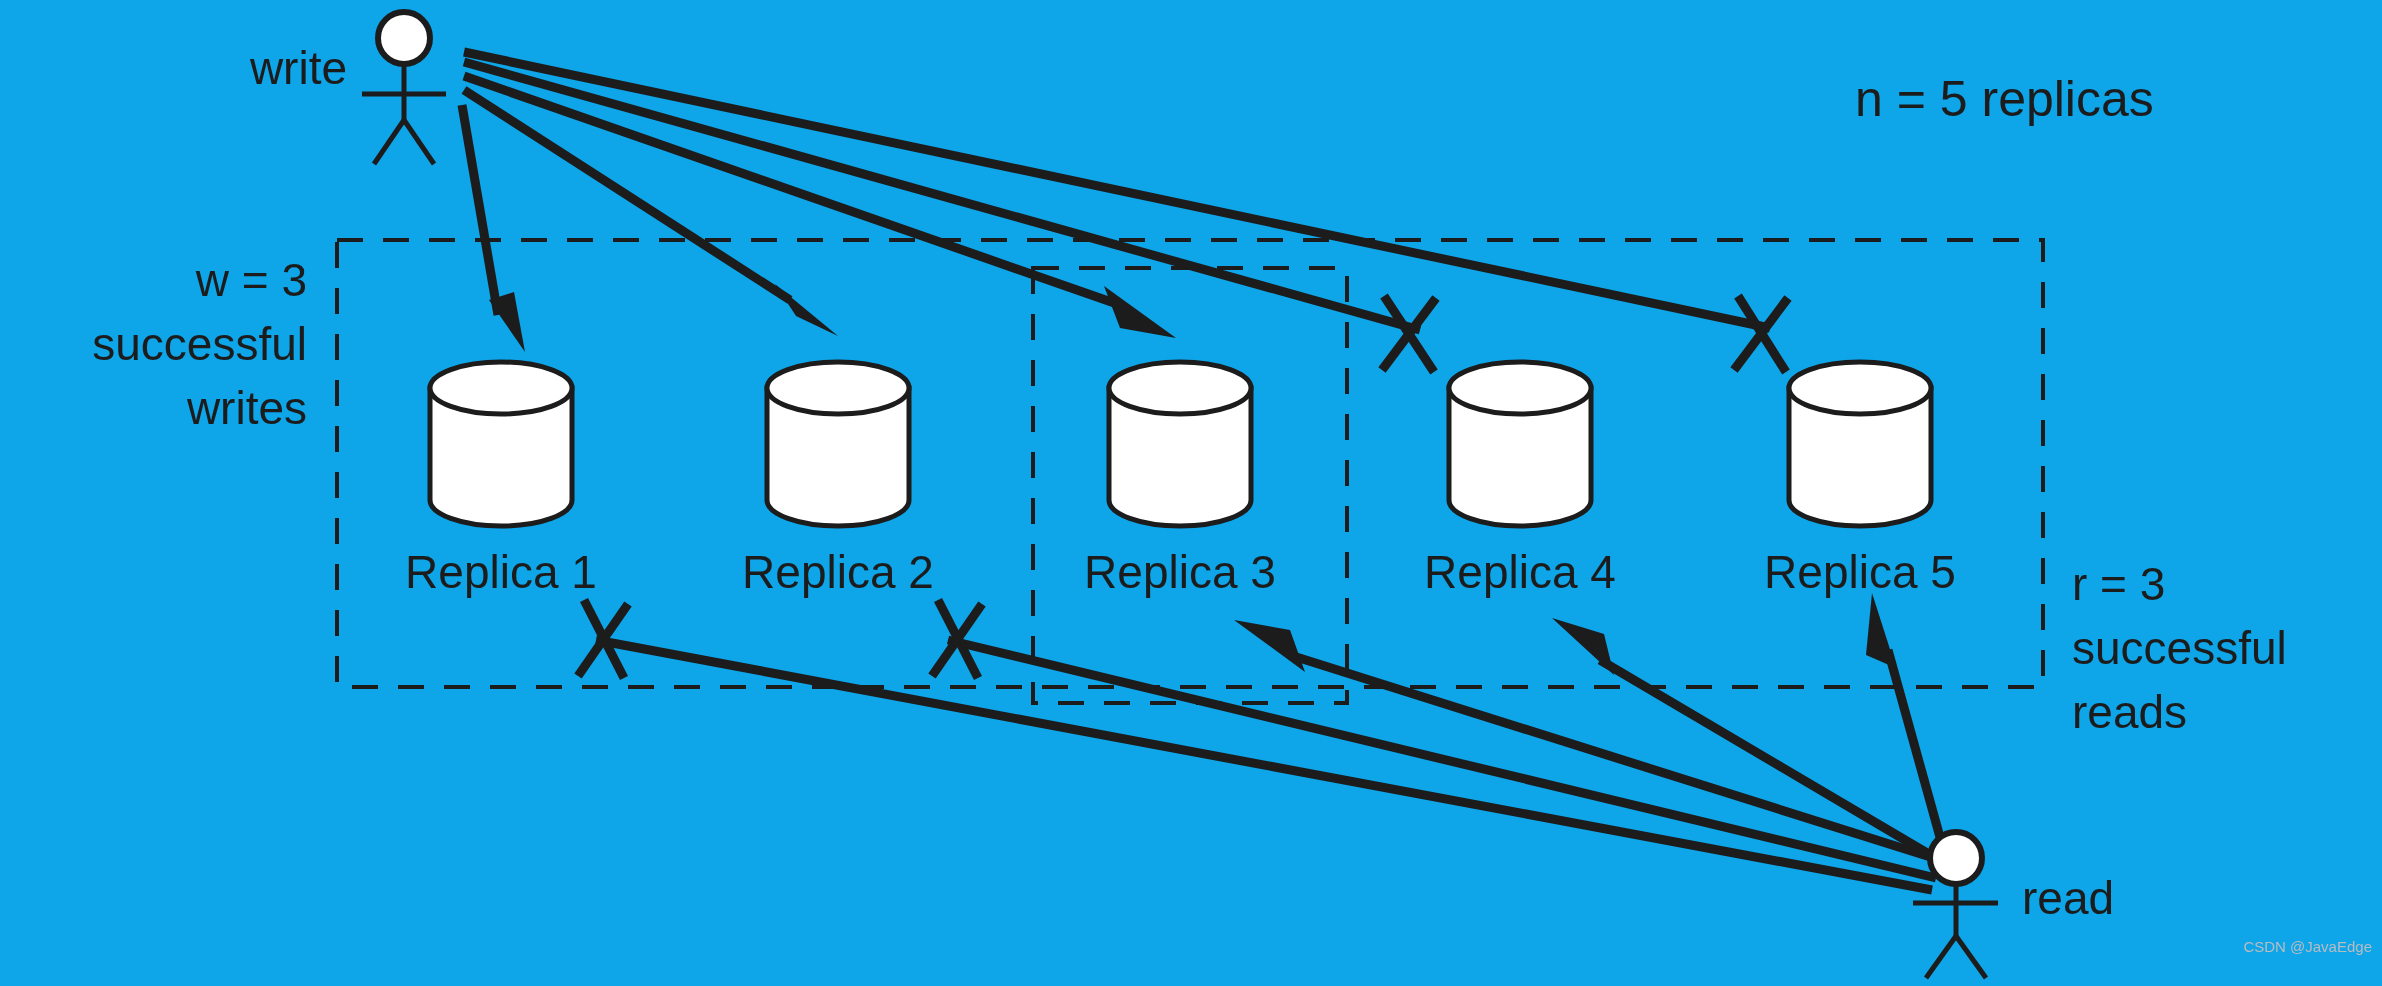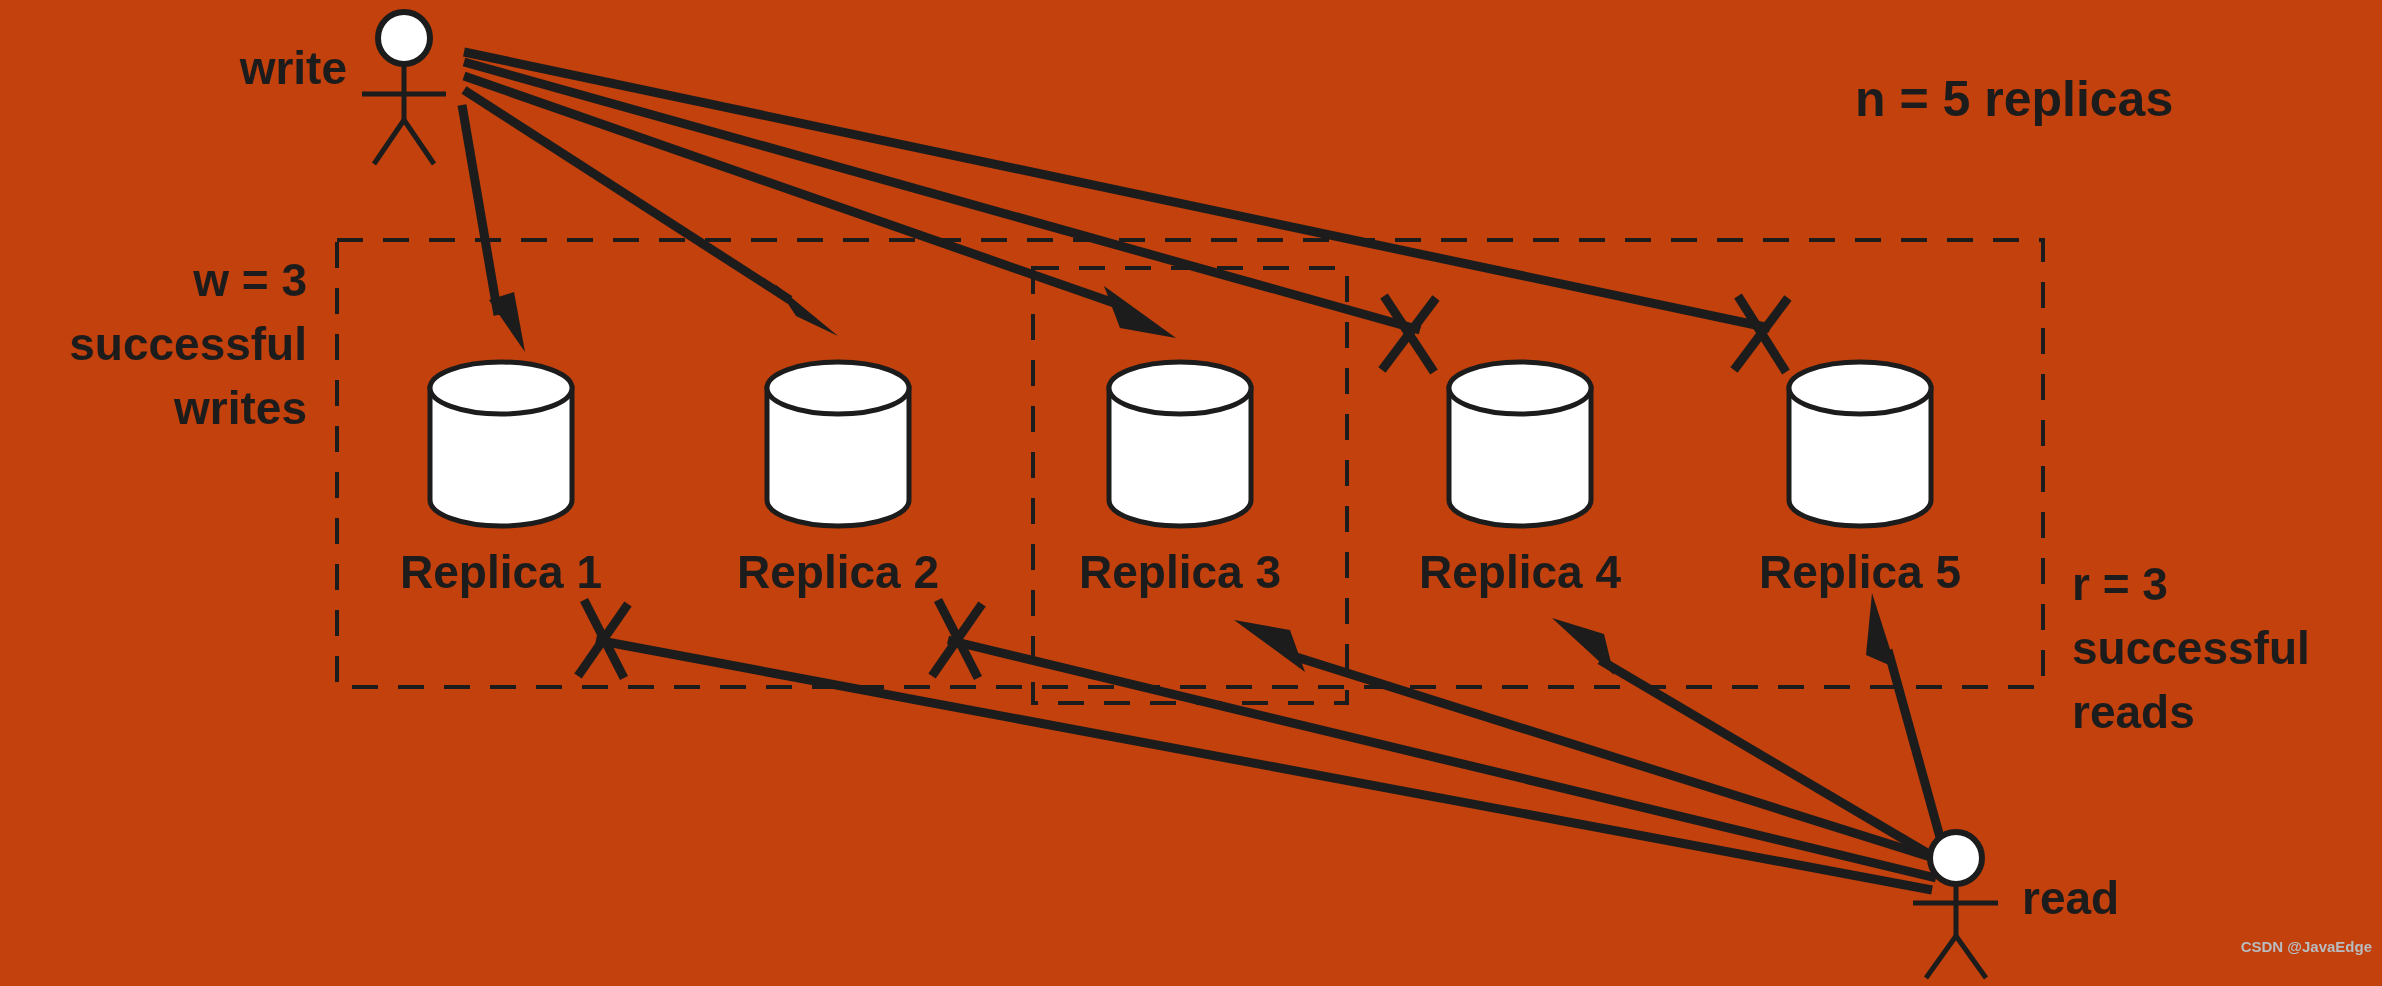--- a/index.html
+++ b/index.html
@@ -10,22 +10,21 @@
   body {
     width: 2382px;
     height: 986px;
     font-family: "Liberation Sans", sans-serif;
     overflow: hidden;
   }
   #diagram-root {
     position: relative;
     width: 2382px;
     height: 986px;
-    background: #c2410c;
-    font-weight: bold;
+    background: #0ea5e9;
   }
   svg#quorum-svg {
     position: absolute;
     top: 0;
     left: 0;
     width: 2382px;
     height: 986px;
     display: block;
   }
   .diagram-text {

